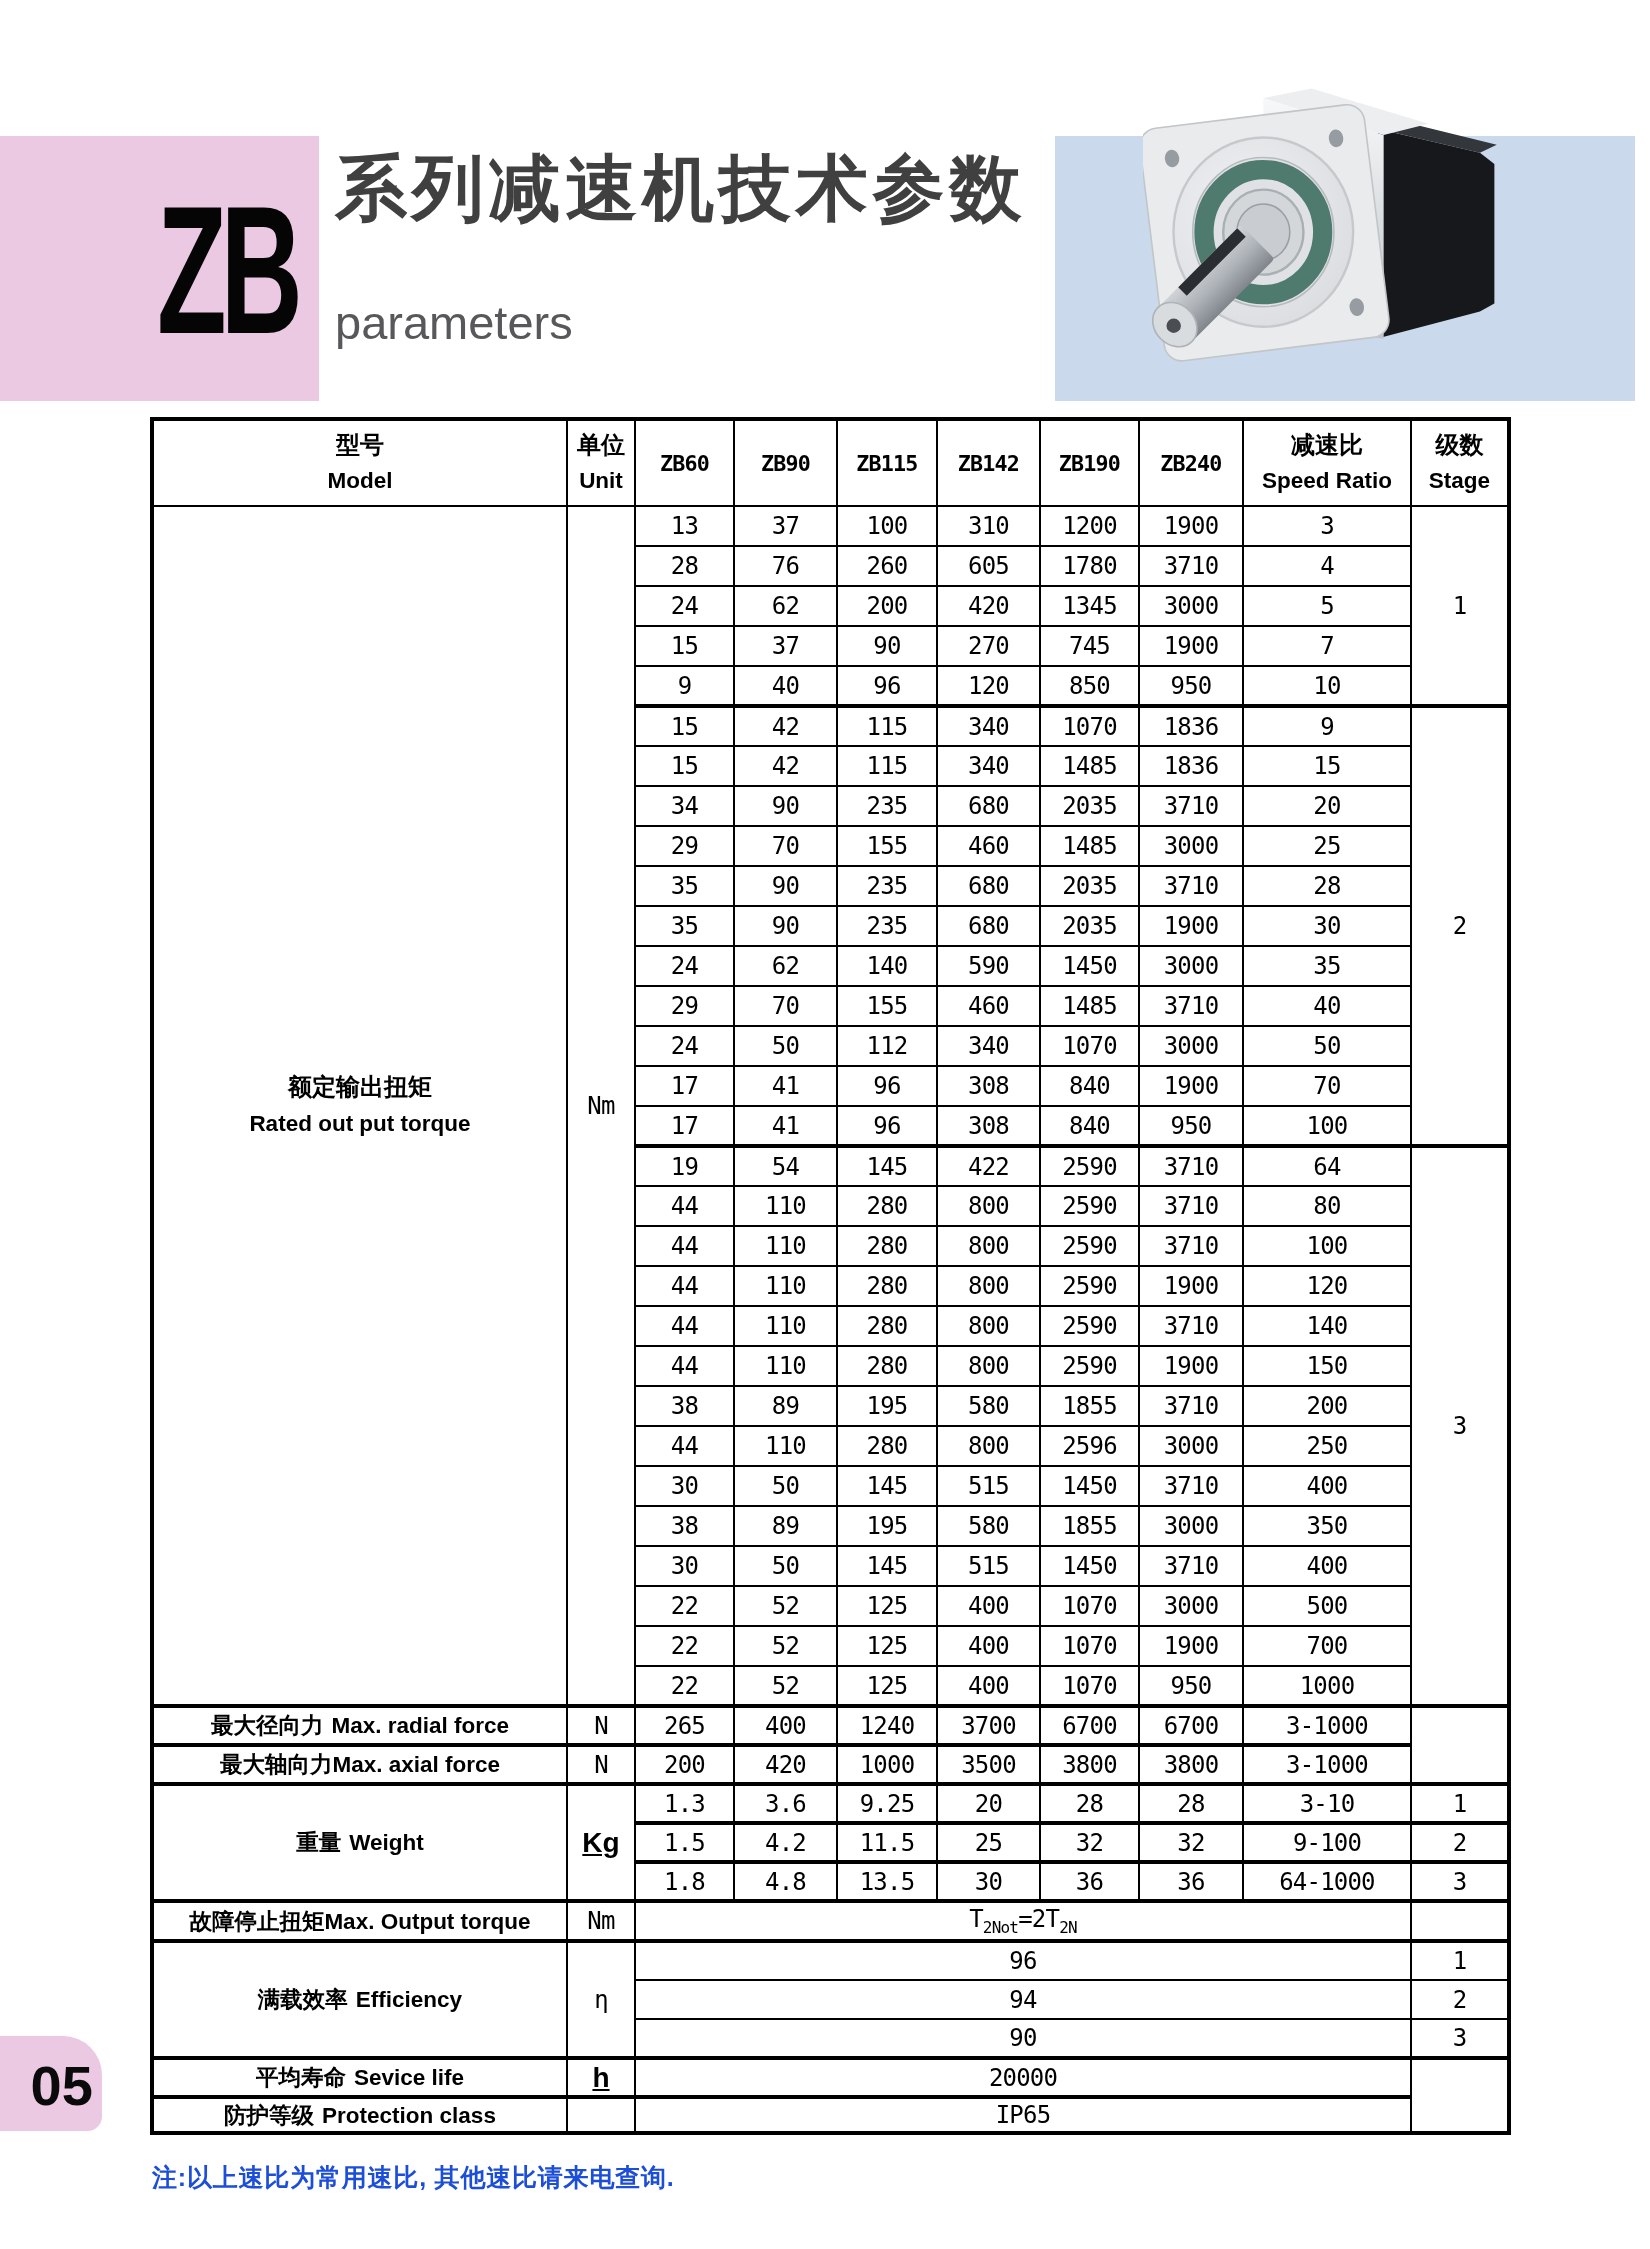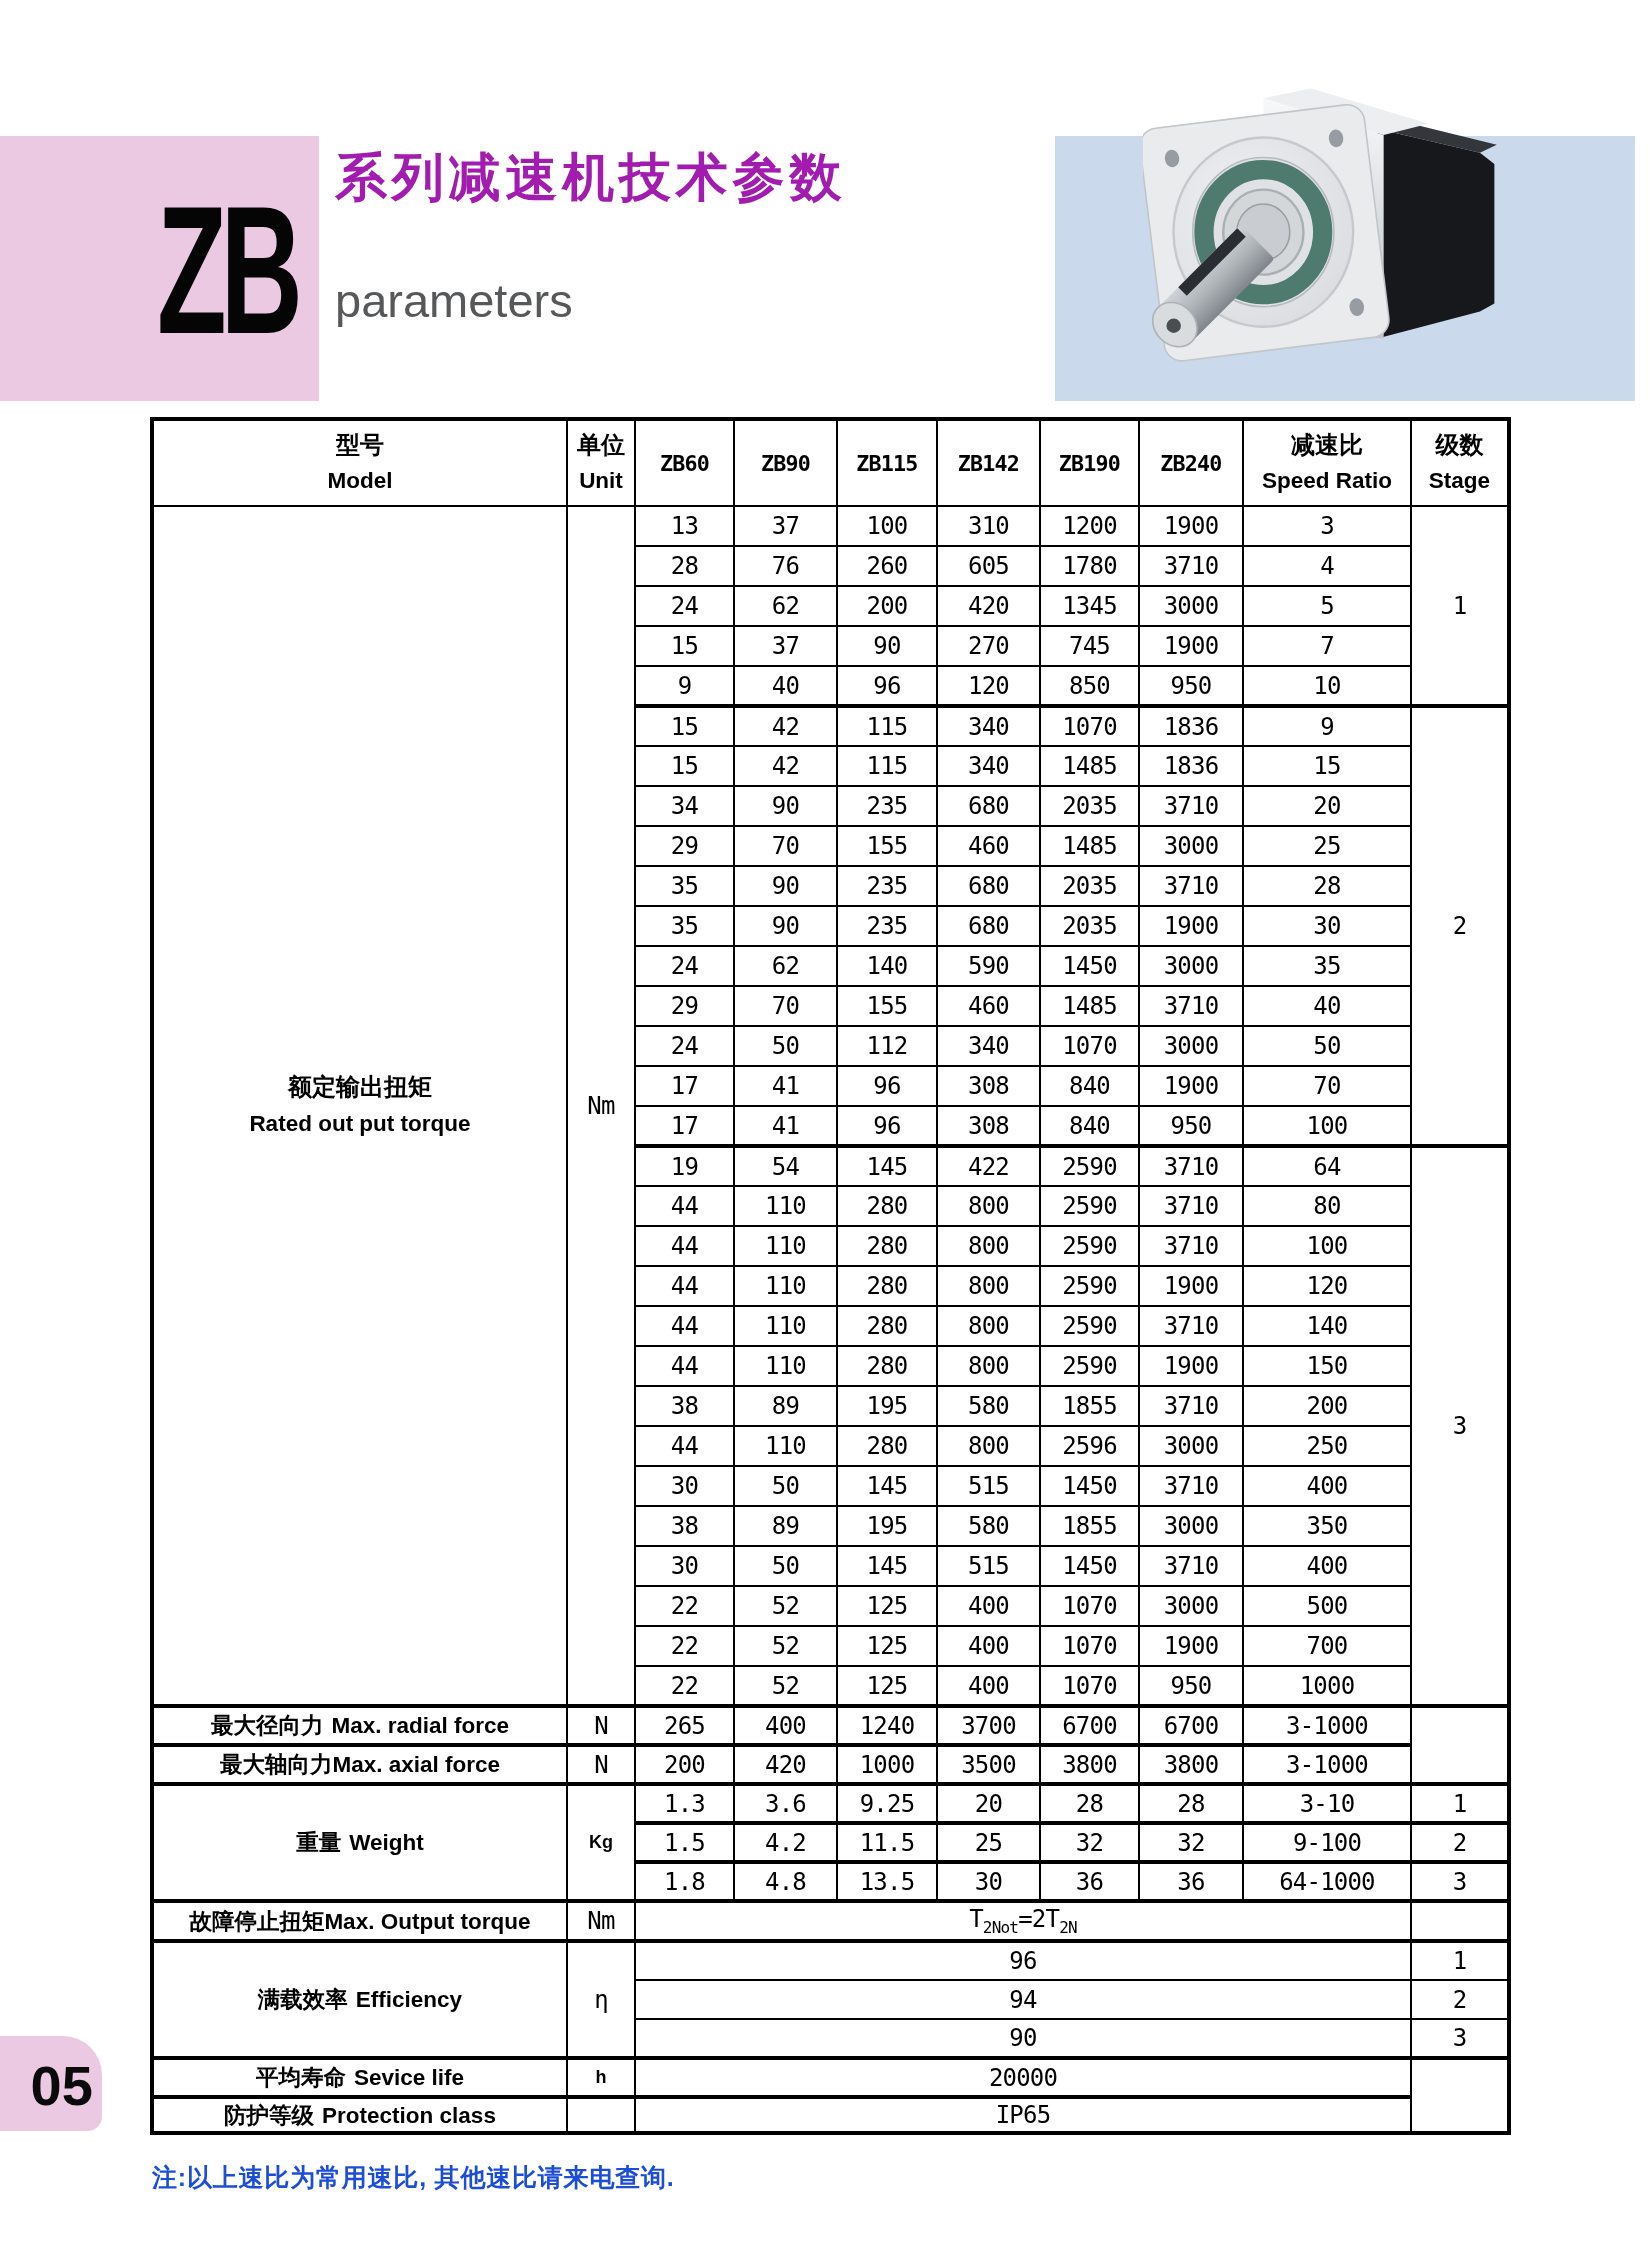--- a/index.html
+++ b/index.html
@@ -5,21 +5,21 @@
   html,body{margin:0;padding:0;background:#ffffff;}
   .page{position:relative;width:1651px;height:2246px;background:#fff;overflow:hidden;
         font-family:"Liberation Sans",sans-serif;color:#000;}
 
   
   .pink-block{position:absolute;left:0;top:136px;width:319px;height:265px;background:#ecc9e2;}
   .zb{position:absolute;left:157px;top:180px;font-weight:bold;font-size:181px;line-height:1;
       letter-spacing:-9.6px;color:#050505;transform:scaleX(0.63);transform-origin:left top;
       font-family:"Liberation Sans",sans-serif;}
   .titles{position:absolute;left:335px;top:149px;}
-  .title-cn{font-size:52px;font-weight:bold;color:#a21caf;letter-spacing:4.8px;line-height:1.1;white-space:nowrap;}
+  .title-cn{font-size:72px;font-weight:bold;color:#404040;letter-spacing:4.8px;line-height:1.1;white-space:nowrap;}
   .title-en{margin-top:13px;font-size:47px;color:#57585a;line-height:1.16;letter-spacing:0px;}
   .photo-bg{position:absolute;left:1055px;top:136px;width:580px;height:265px;background:#cbd9ec;}
   .gearbox{position:absolute;left:1143px;top:66px;width:365px;height:325px;}
 
   
   table.spec{position:absolute;left:150px;top:417px;width:1358px;border-collapse:collapse;
              table-layout:fixed;border:4.8px solid #000;}
   table.spec td,table.spec th{border:2.4px solid #000;padding:0;text-align:center;
              vertical-align:middle;overflow:hidden;}
   tr.thick>td,tr.thick>th{border-top-width:4.8px;}
@@ -30,21 +30,21 @@
   .th-cn{font-size:24px;font-weight:bold;line-height:1;}
   .th-en{font-size:22.5px;font-weight:bold;line-height:1;margin-top:13px;}
   .cad{font-family:"DejaVu Sans Mono",monospace;font-weight:normal;font-size:24px;letter-spacing:-0.8px;}
   .cad-sm{font-family:"DejaVu Sans Mono",monospace;font-size:21.7px;letter-spacing:-0.8px;}
   td.label-left{text-align:left;padding-left:9.6px;font-size:22.5px;white-space:nowrap;}
   .b{font-weight:bold;}
   .r{font-weight:bold;}
   .sp{display:inline-block;width:8px;}
   .lab-cn{font-size:24px;font-weight:bold;line-height:1;}
   .lab-en{font-size:22.5px;font-weight:bold;line-height:1;margin-top:14.4px;}
-  .unit-bold{font-size:18px;font-weight:bold;font-family:"Liberation Sans",sans-serif;}
+  .unit-bold{font-size:28px;font-weight:bold;font-family:"Liberation Sans",sans-serif;text-decoration:underline;}
   sub.cadsub{font-family:"DejaVu Sans Mono",monospace;font-size:16px;letter-spacing:-0.8px;}
 
   
   .page-num-block{position:absolute;left:0;top:2036px;width:102px;height:95px;background:#ecc9e2;
                   border-radius:0 39px 14.4px 0;}
   .page-num{position:absolute;left:30.5px;top:2053px;font-size:56px;font-weight:bold;color:#0a0a0a;text-align:center;}
   .note{position:absolute;left:152px;top:2161px;font-size:25px;font-weight:bold;color:#1d4ed8;letter-spacing:0.8px;}
 </style>
 </head>
 <body>

